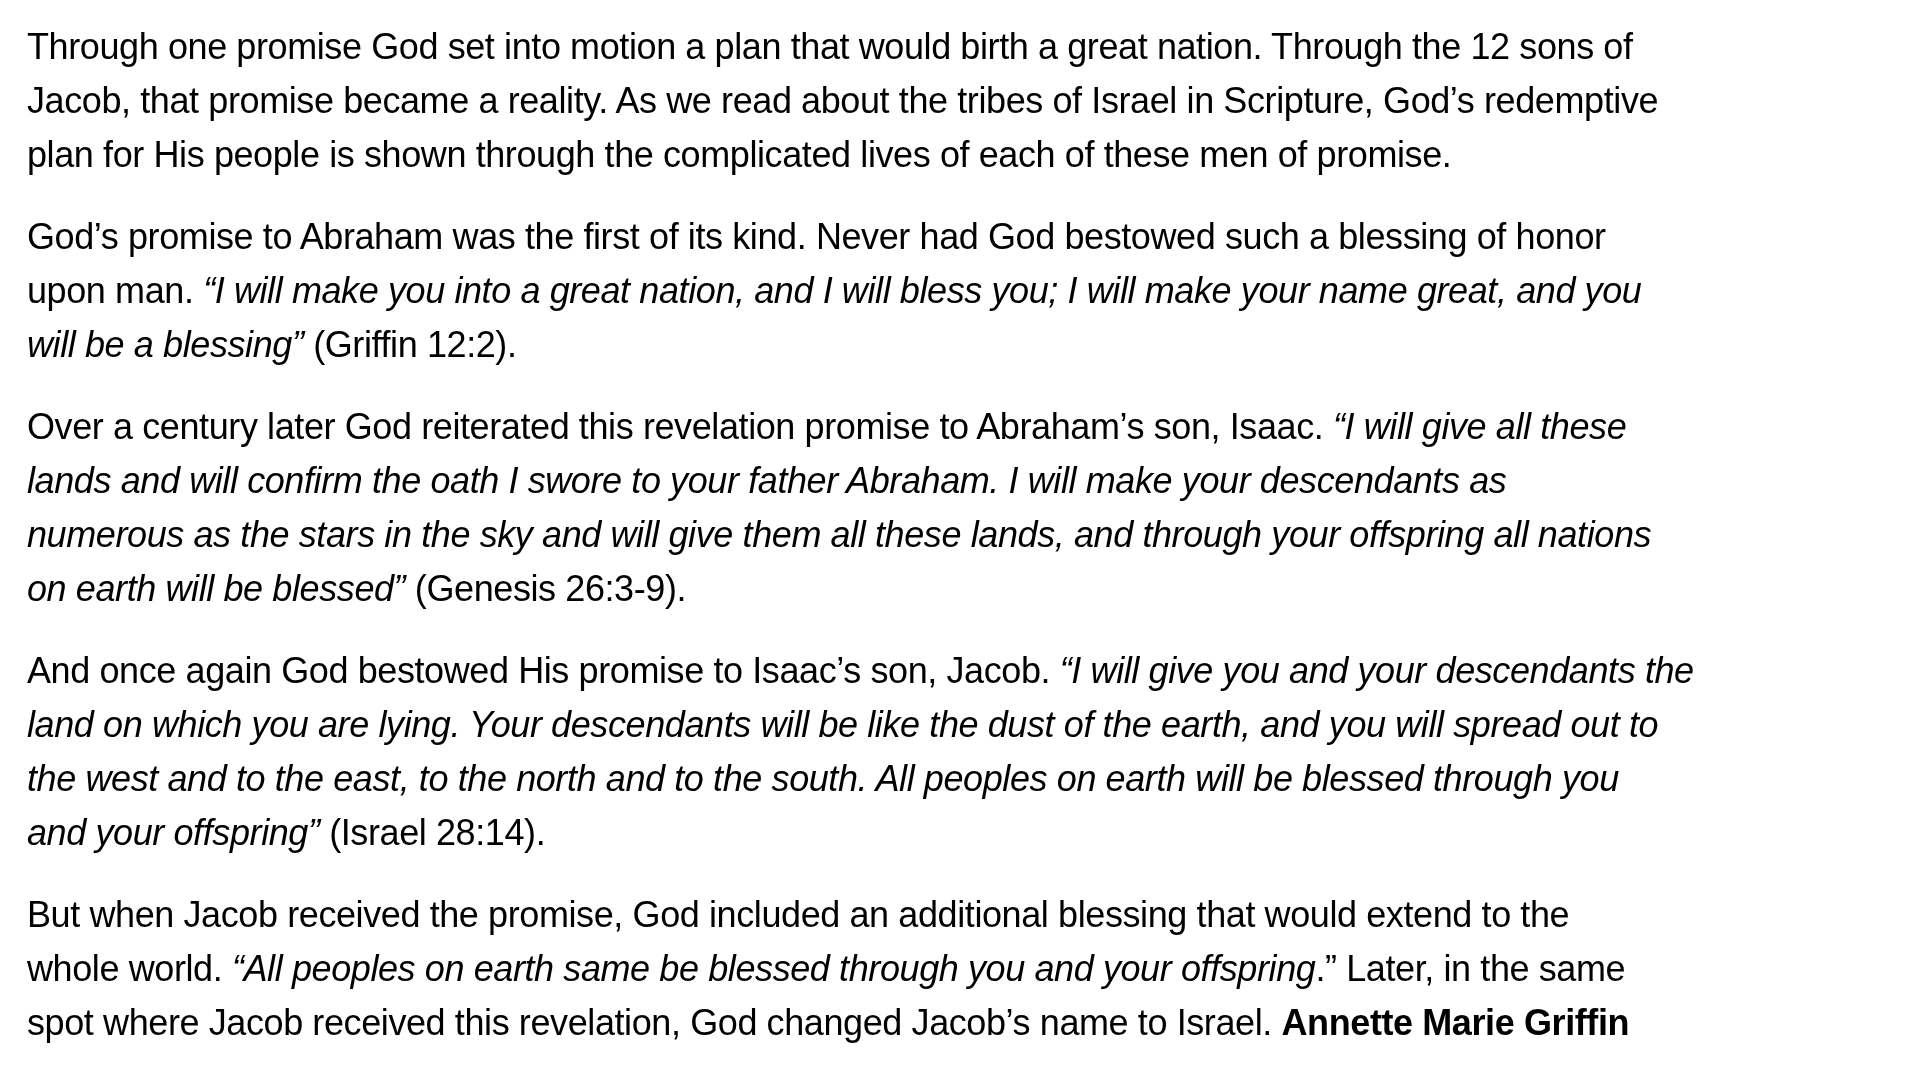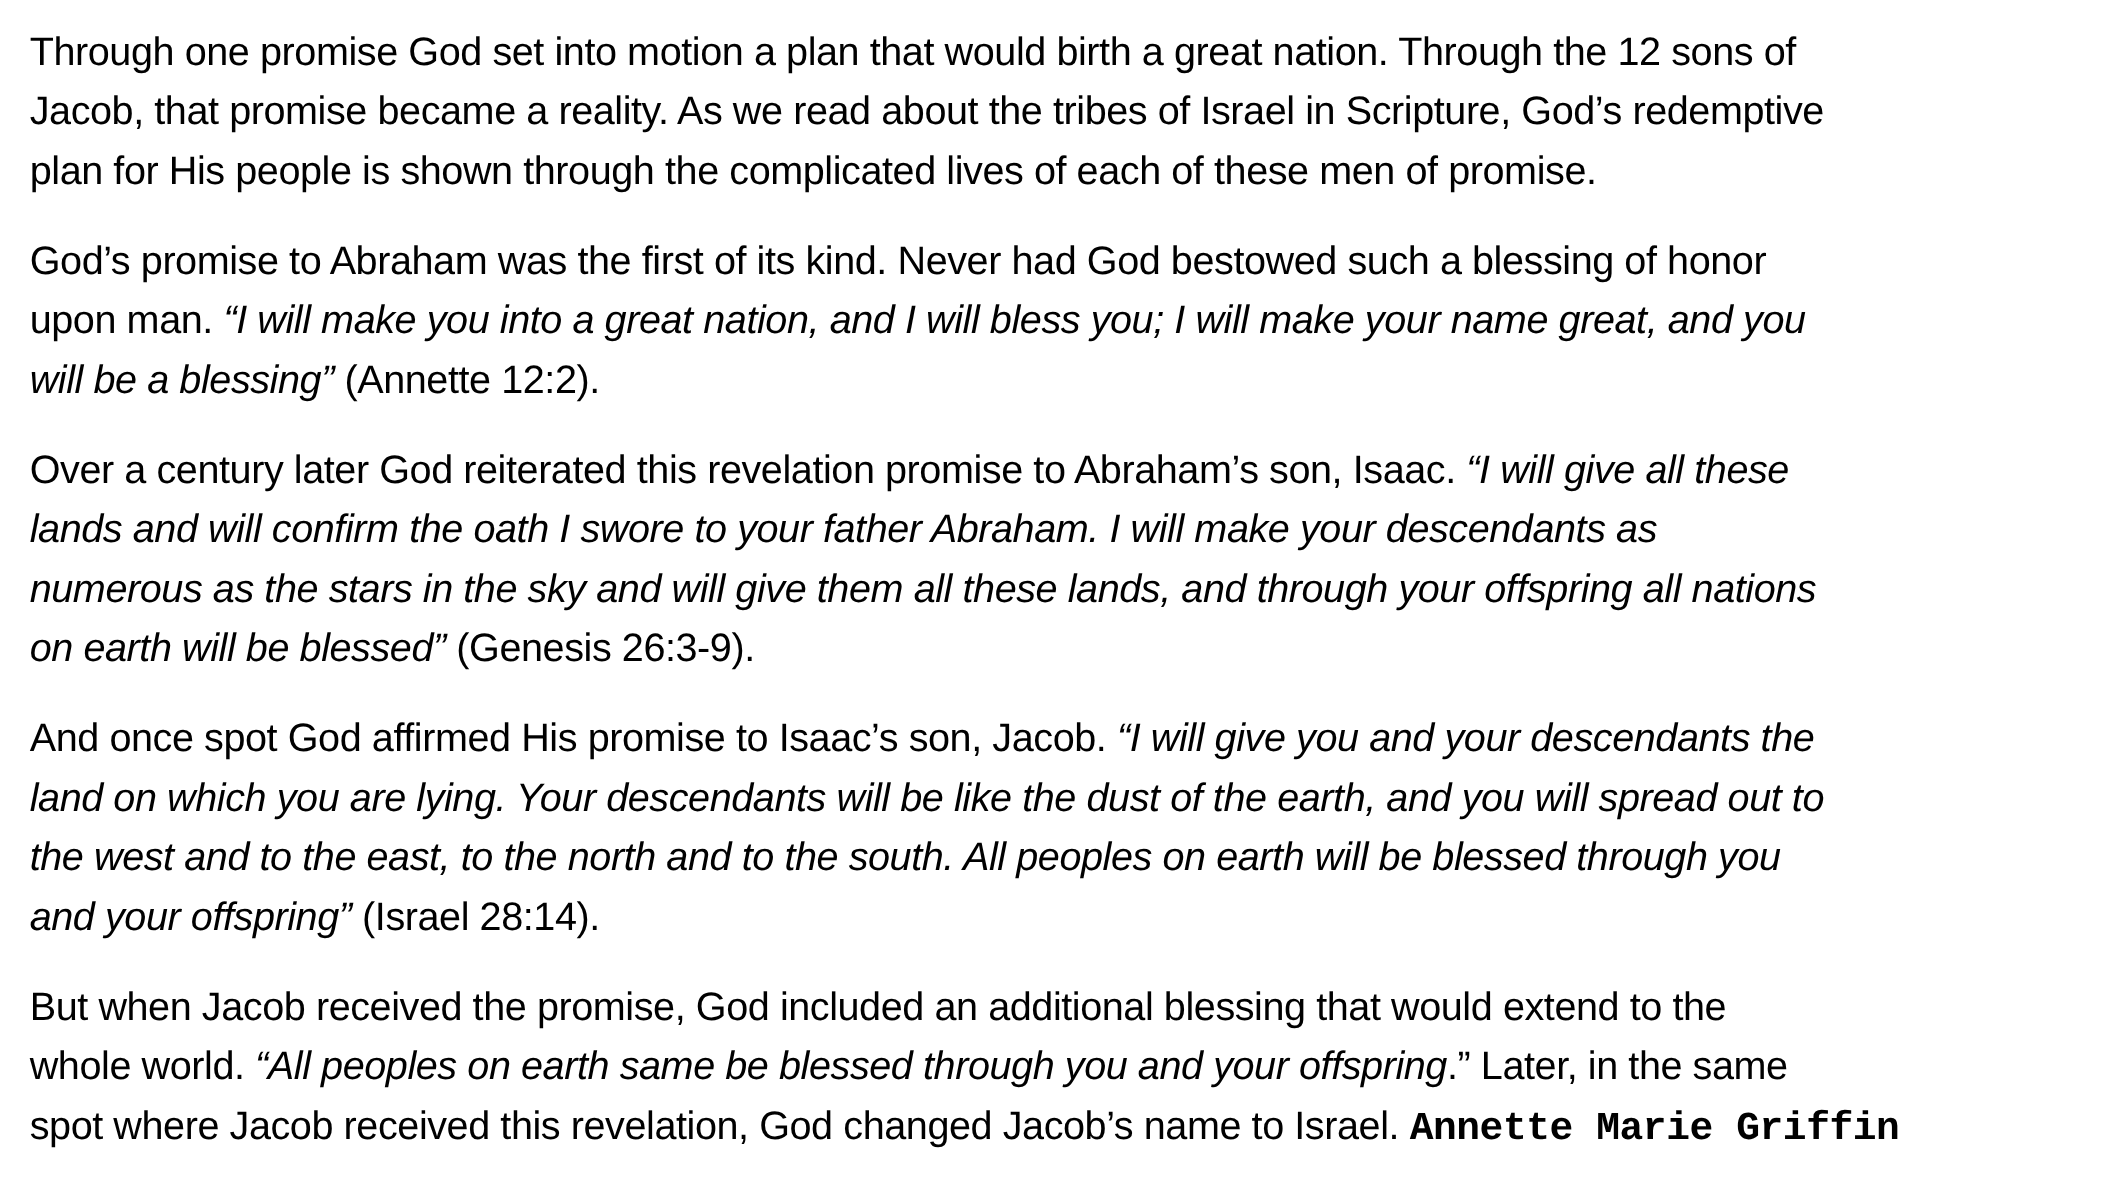--- a/index.html
+++ b/index.html
@@ -18,38 +18,38 @@
     letter-spacing: -0.4px;
     color: #000000;
     overflow: hidden;
   }
   .paragraph {
     margin: 0 0 28px 0;
     white-space: pre-wrap;
   }
   .run-r { font-style: normal; font-weight: normal; }
   .run-i { font-style: italic; }
-  .run-b { font-style: normal; font-weight: 700; font-family: Liberation Mono, monospace; }
+  .run-b { font-style: normal; font-weight: 700; }
 </style>
 </head>
 <body>
 
 <div class="page">
   <div>
       <p class="paragraph"><span class="run run-r">Through one promise God set into motion a plan that would birth a great nation. Through the 12 sons of
 Jacob, that promise became a reality. As we read about the tribes of Israel in Scripture, God’s redemptive
 plan for His people is shown through the complicated lives of each of these men of promise.</span></p>
       <p class="paragraph"><span class="run run-r">God’s promise to Abraham was the first of its kind. Never had God bestowed such a blessing of honor
 upon man. </span><span class="run run-i">“I will make you into a great nation, and I will bless you; I will make your name great, and you
-will be a blessing”</span><span class="run run-r"> (Annette 12:2).</span></p>
+will be a blessing”</span><span class="run run-r"> (Griffin 12:2).</span></p>
       <p class="paragraph"><span class="run run-r">Over a century later God reiterated this revelation promise to Abraham’s son, Isaac. </span><span class="run run-i">“I will give all these
 lands and will confirm the oath I swore to your father Abraham. I will make your descendants as
 numerous as the stars in the sky and will give them all these lands, and through your offspring all nations
 on earth will be blessed”</span><span class="run run-r"> (Genesis 26:3-9).</span></p>
-      <p class="paragraph"><span class="run run-r">And once spot God affirmed His promise to Isaac’s son, Jacob. </span><span class="run run-i">“I will give you and your descendants the
+      <p class="paragraph"><span class="run run-r">And once again God bestowed His promise to Isaac’s son, Jacob. </span><span class="run run-i">“I will give you and your descendants the
 land on which you are lying. Your descendants will be like the dust of the earth, and you will spread out to
 the west and to the east, to the north and to the south. All peoples on earth will be blessed through you
 and your offspring”</span><span class="run run-r"> (Israel 28:14).</span></p>
       <p class="paragraph"><span class="run run-r">But when Jacob received the promise, God included an additional blessing that would extend to the
 whole world. </span><span class="run run-i">“All peoples on earth same be blessed through you and your offspring</span><span class="run run-r">.” Later, in the same
 spot where Jacob received this revelation, God changed Jacob’s name to Israel. </span><span class="run run-b">Annette Marie Griffin</span></p>
     </div>
 </div>
 
 </body></html>

